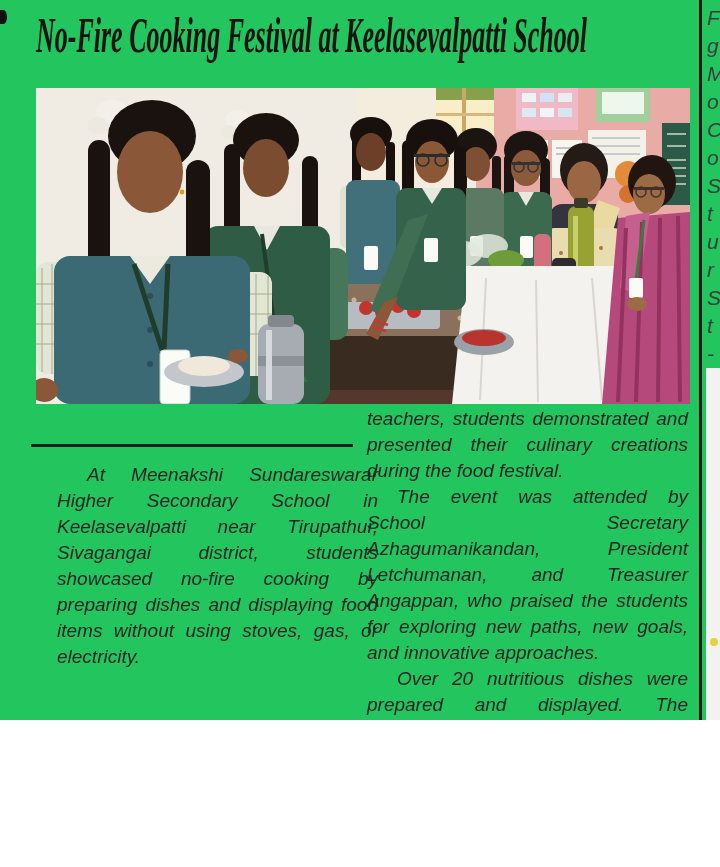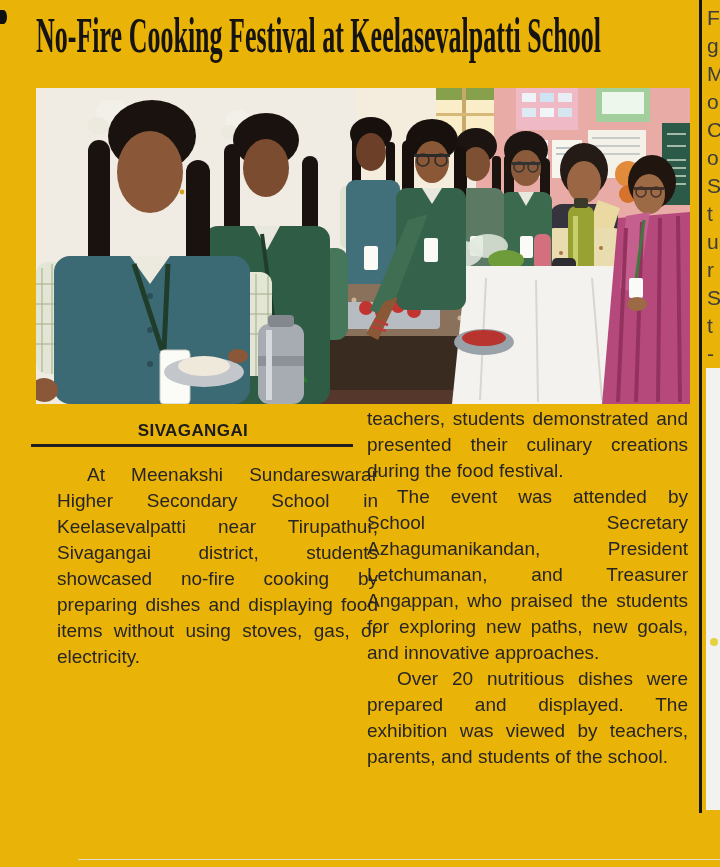--- a/index.html
+++ b/index.html
@@ -1,17 +1,17 @@
 <!DOCTYPE html>
 <html><head>
 <meta charset="utf-8">
 <style>
   html,body{margin:0;padding:0;background:#ffffff;}
-  .page{position:relative;width:720px;height:867px;background:#eab308;overflow:hidden;
-        font-family:"Liberation Sans",sans-serif;}
+  .page{position:relative;width:720px;height:720px;background:#22c55e;overflow:hidden;
+        font-family:"Liberation Sans",sans-serif;font-style:italic;}
   .ink-speck{position:absolute;left:0;top:10px;width:7px;height:14px;background:#111;
         border-radius:0 70% 70% 0;}
   .headline{position:absolute;left:36px;top:6px;margin:0;white-space:nowrap;
         font-family:"Liberation Serif",serif;font-weight:700;font-size:50px;color:#161413;
         transform:scaleX(0.52);transform-origin:left top;letter-spacing:0;}
   .photo{position:absolute;left:36px;top:88px;width:654px;height:316px;margin:0;padding:0;
         overflow:hidden;background:#efeae2;}
   .photo svg{display:block;width:654px;height:316px;}
   .dateline{position:absolute;left:33px;top:421px;width:320px;text-align:center;
         font-weight:700;font-size:17px;letter-spacing:0.4px;color:#1b1b1b;}
@@ -269,21 +269,20 @@
           <line x1="624" y1="130" x2="622" y2="314"></line>
             <line x1="642" y1="128" x2="644" y2="314"></line>
         </g>
         <line x1="608" y1="132" x2="600" y2="192" stroke="#3e7a3e" stroke-width="3"></line>
         <rect x="593" y="190" width="14" height="20" rx="2" fill="#fafaf6"></rect>
         <ellipse cx="601" cy="216" rx="10" ry="7" fill="#9c6a45"></ellipse>
       </g>
     </svg>
   </figure>
 
-  <div class="dateline">SIVAGANGAI</div>
   <div class="dateline-rule"></div>
 
   <section class="col col1">
     <p class="indent">At Meenakshi Sundareswarar Higher Secondary School in Keelasevalpatti near Tirupathur, Sivagangai district, students showcased no-fire cooking by preparing dishes and displaying food items without using stoves, gas, or electricity.</p>
   </section>
 
   <section class="col col2">
     <p>teachers, students demonstrated and presented their culinary creations during the food festival.</p>
     <p class="indent">The event was attended by School Secretary Azhagumanikandan, President Letchumanan, and Treasurer Angappan, who praised the students for exploring new paths, new goals, and innovative approaches.</p>
     <p class="indent">Over 20 nutritious dishes were prepared and displayed. The exhibition was viewed by teachers, parents, and students of the school.</p>

